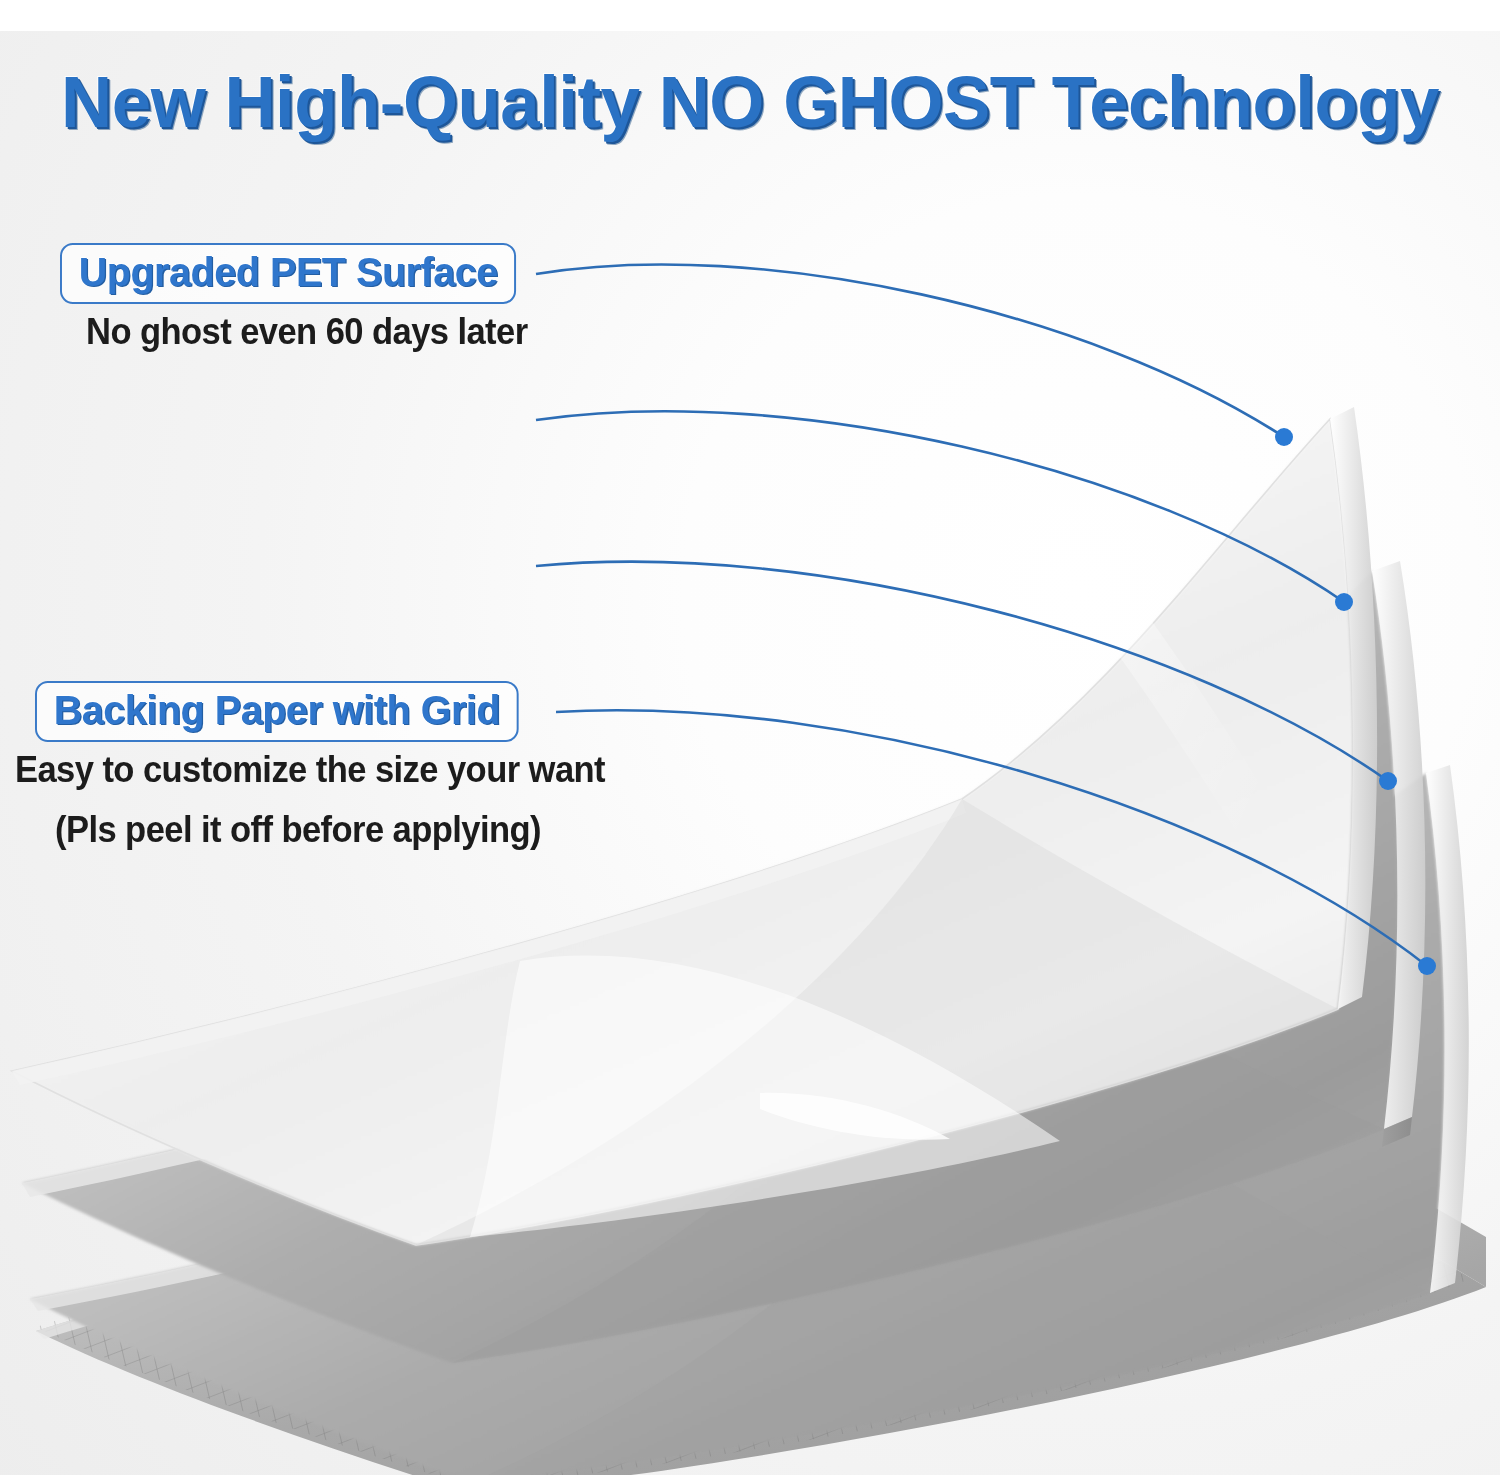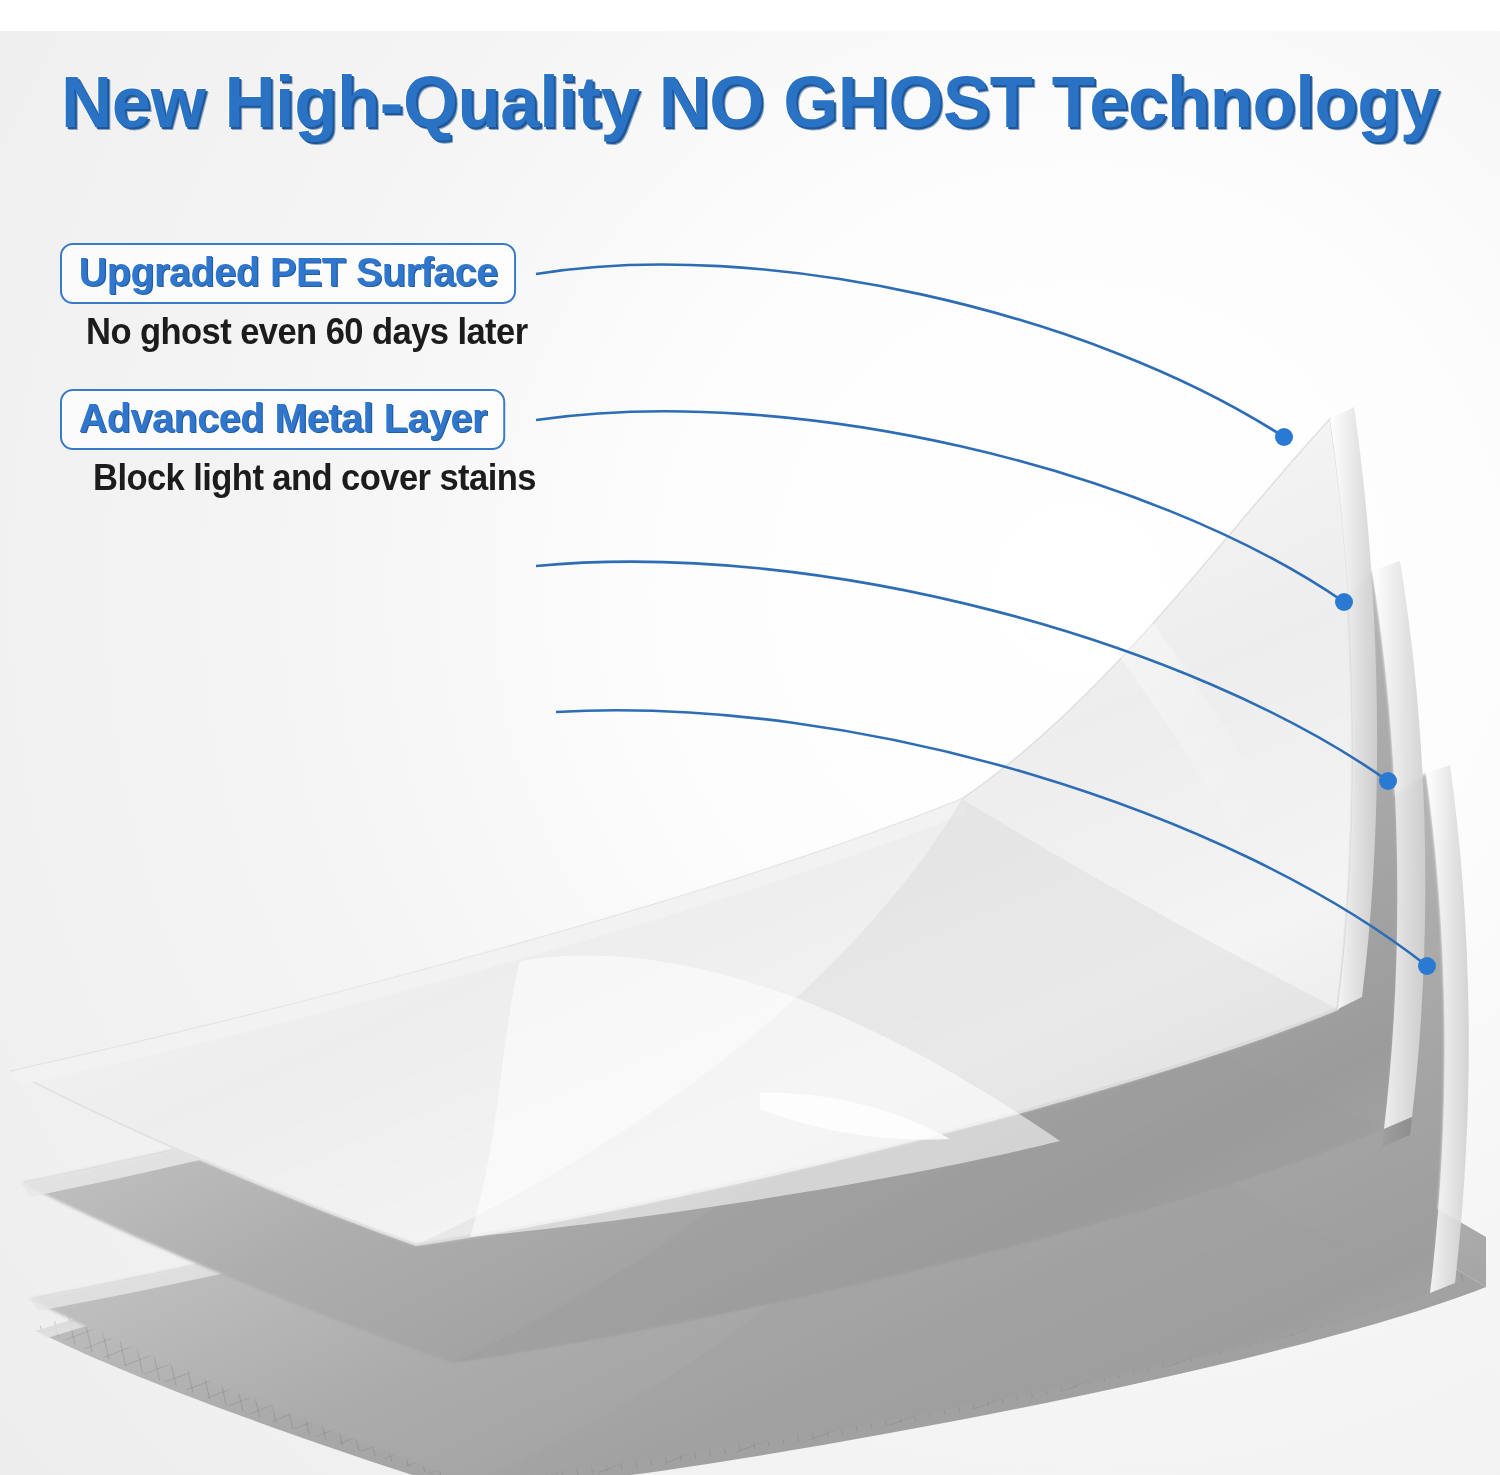--- a/index.html
+++ b/index.html
@@ -299,21 +299,22 @@
 
   <div id="title">New High-Quality NO GHOST Technology</div>
 
   <div id="callouts">
 
     <div class="callout" id="c1">
       <span class="chip">Upgraded PET Surface</span>
       <span class="sub">No ghost even 60 days later</span>
     </div>
 
-    <div class="callout" id="c2">
-      <span class="chip">Advanced Metal Layer</span>
-      <span class="sub">Block light and cover stains</span>
+
+
+    <div class="callout" id="c4">
+      <span class="chip">Backing Paper with Grid</span>
+      <span class="sub a">Easy to customize the size your want</span>
+      <span class="sub b">(Pls peel it off before applying)</span>
     </div>
-
-
 
   </div>
 </div>
 
 </body></html>

